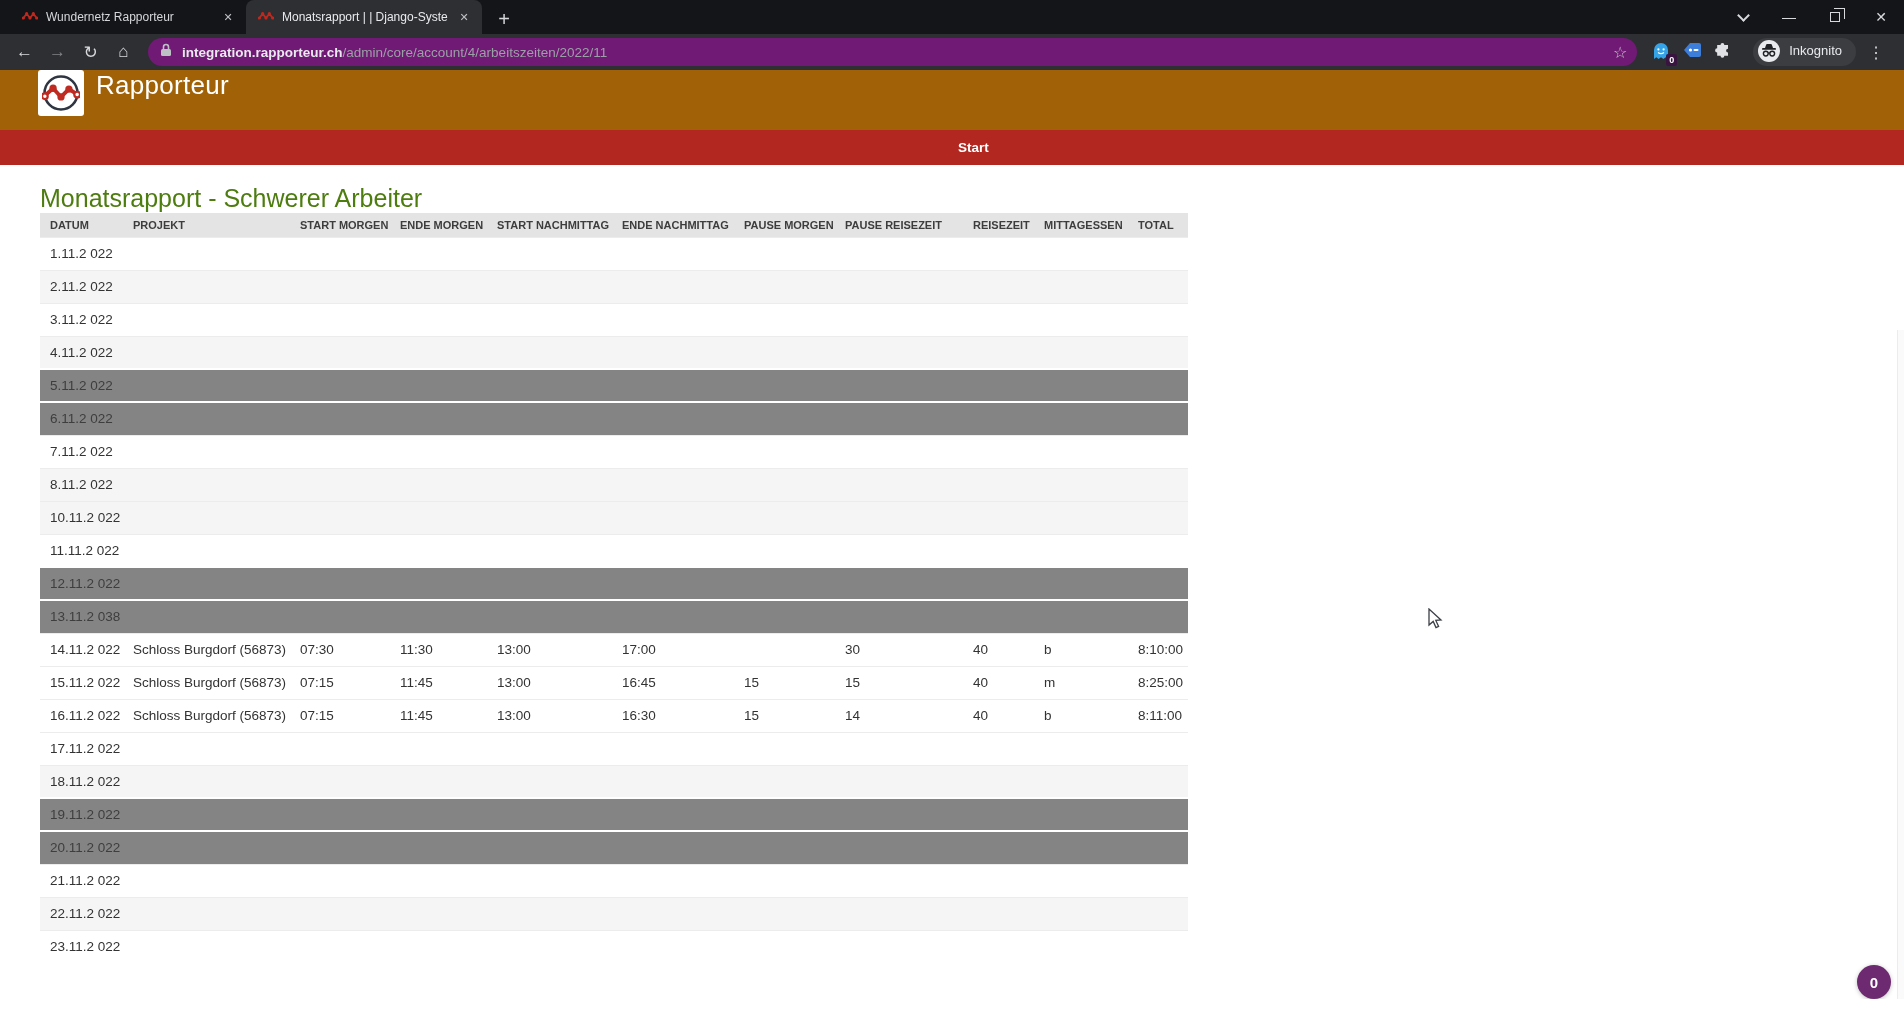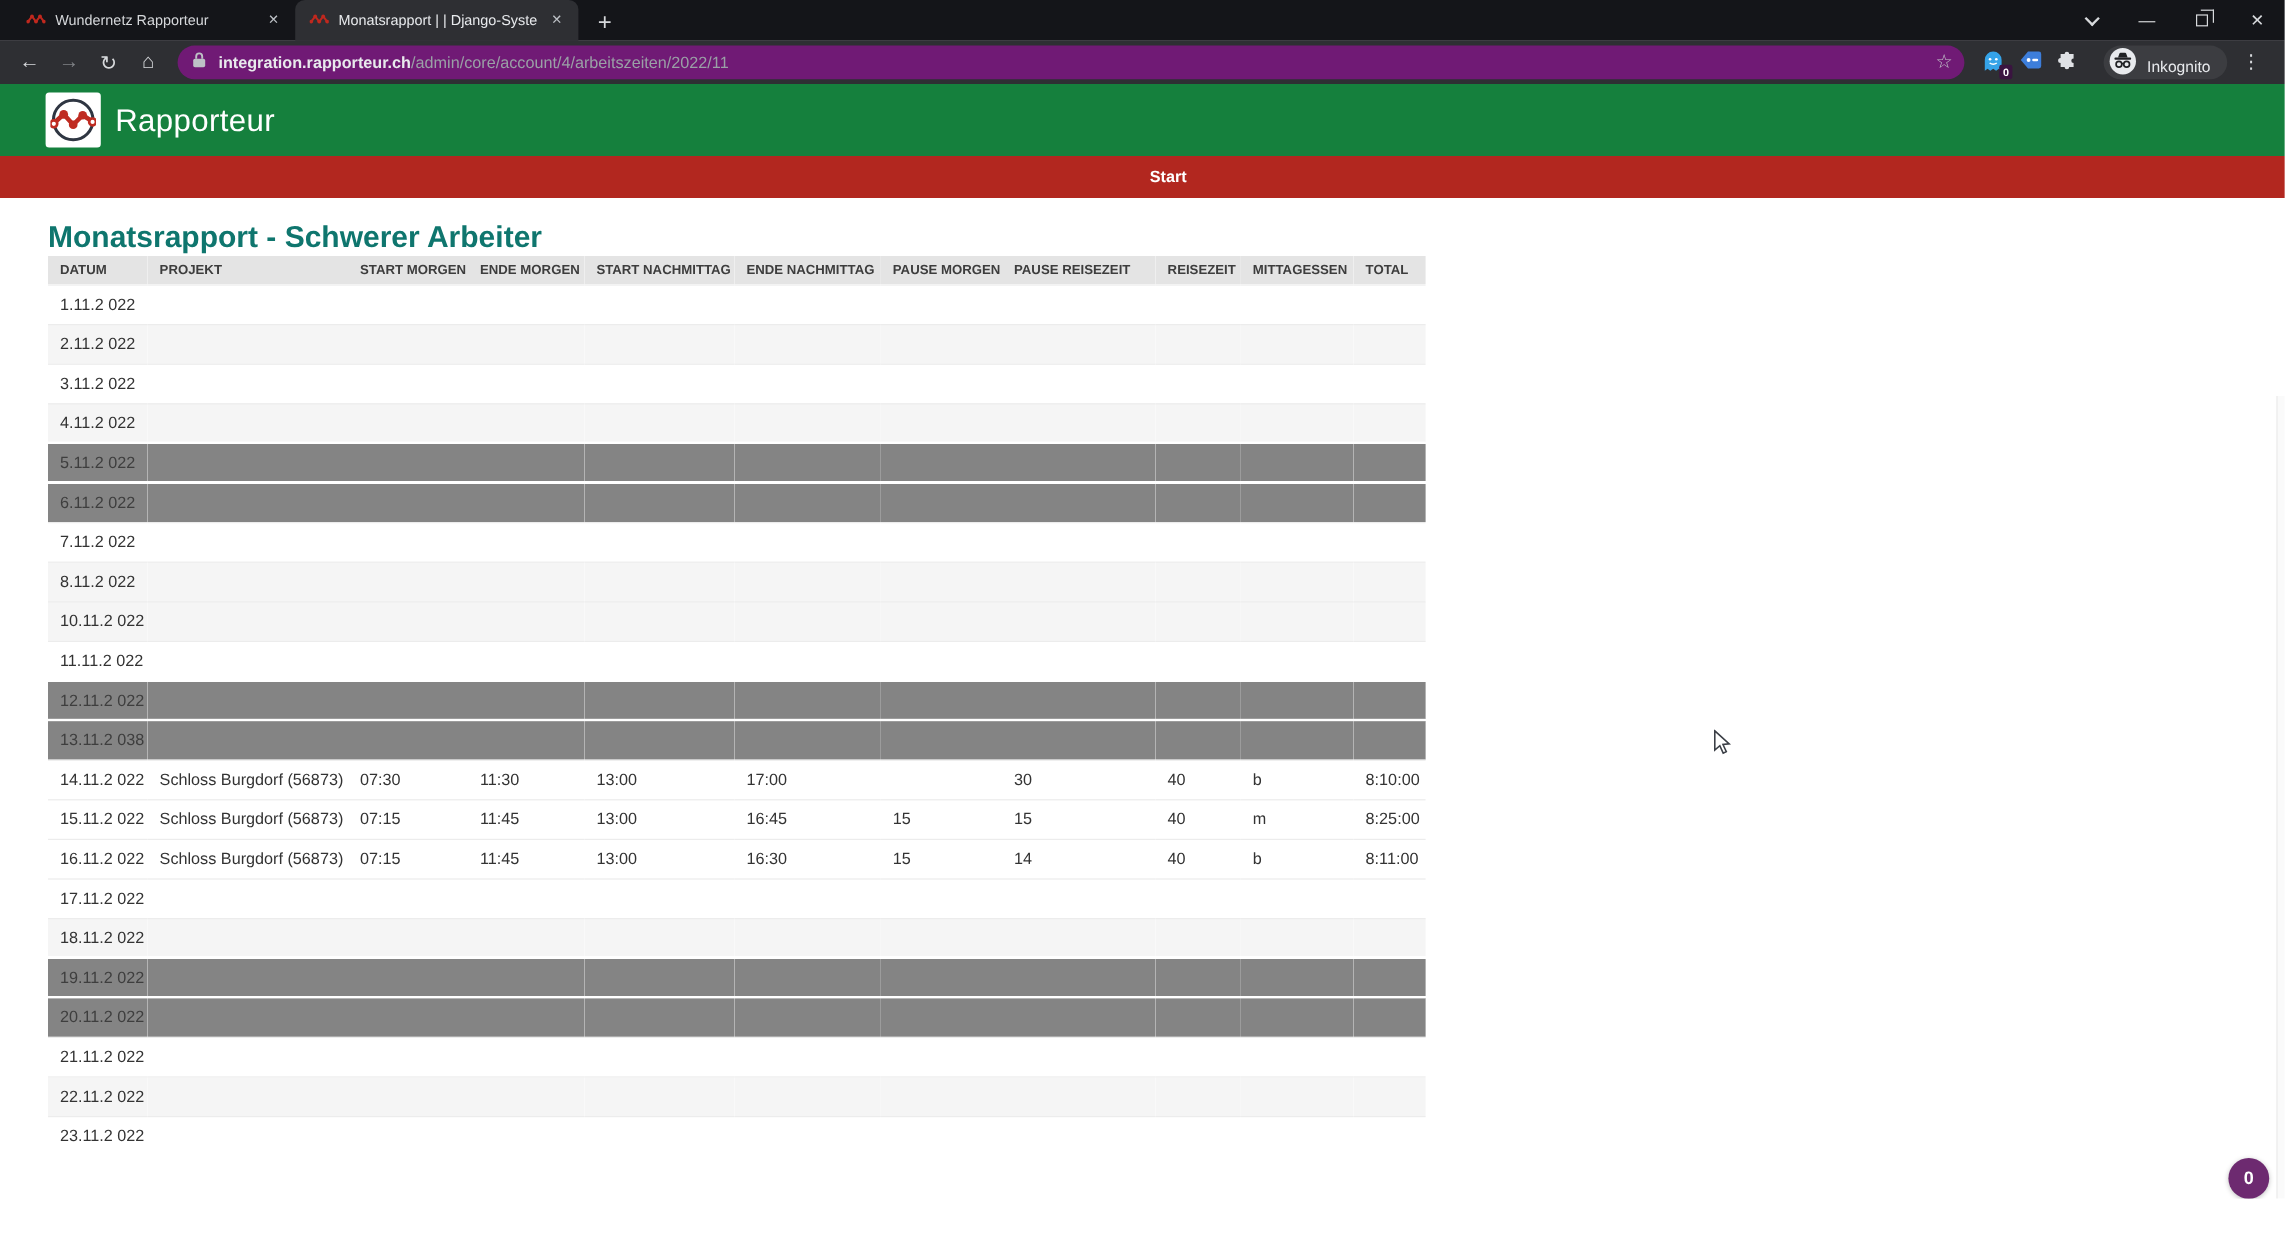--- a/index.html
+++ b/index.html
@@ -39,35 +39,35 @@
   .url .path { color:#9aa0a6; }
   .staricon { color:#c3c7cb; font-size:16px; }
   .extarea { display:flex; align-items:center; gap:10px; padding:0 4px; }
   .ghostwrap { position:relative; width:22px; height:22px; }
   .badge0 { position:absolute; right:-4px; bottom:-3px; background:#3a1440; color:#fff;
             font-size:9px; font-weight:bold; padding:1px 3px; border-radius:2px; }
   .panelicon { width:17px; height:15px; background:#e8eaed; border-radius:3px; position:relative; }
   .panelicon::before { content:''; position:absolute; left:4px; top:2px; bottom:2px; width:2px;
             background:#2e2f33; }
   .incogchip { height:28px; background:#3c3d41; border-radius:14px; display:flex;
-               align-items:flex-end; gap:8px; padding:0 14px 3px 4px; color:#e8eaed; font-size:13px; }
+               align-items:center; gap:8px; padding:0 14px 3px 4px; color:#e8eaed; font-size:13px; }
   .menudots { color:#d7d9dc; font-size:16px; padding:0 6px 0 2px; }
 
   
-  .appheader { position:absolute; top:70px; left:0; width:100%; height:60px; background:#15803d;
-               display:flex; align-items:center; }
+  .appheader { position:absolute; top:70px; left:0; width:100%; height:60px; background:#a16207;
+               display:flex; align-items:flex-start; }
   .logotile { width:46px; height:46px; background:#fff; border-radius:3px; margin-left:38px;
               display:flex; align-items:center; justify-content:center; }
   .brand { color:#ffffff; font-size:26px; font-weight:400; margin-left:12px; letter-spacing:0.3px; }
   .navbar { position:absolute; top:130px; left:0; width:100%; height:35px; background:#b2271f;
             display:flex; align-items:center;justify-content:center; }
   .startlink { color:#fff; font-size:13.5px; font-weight:bold; margin-left:43px; }
 
   .content { position:absolute; top:165px; left:0; right:0; bottom:0; background:#fff; overflow:hidden; }
-  .pagetitle { margin:19px 0 0 40px; font-size:25px; font-weight:700; color:#0f766e; }
+  .pagetitle { margin:19px 0 0 40px; font-size:25px; font-weight:400; color:#4d7c0f; }
   .periode { margin:15px 0 13px 40px; font-size:17px; font-weight:bold; color:#212121; }
   .periode .export { color:#b2271f; }
 
   table.report { margin-left:40px; width:1148px; border-collapse:collapse; table-layout:fixed; }
   table.report th { background:#e4e4e4; color:#3d3d3d; font-size:11px; font-weight:bold;
                     text-align:left; height:24px; padding:0 4px 0 10px; white-space:nowrap;
                     overflow:hidden; }
   table.report td { height:33px; font-size:13.5px; color:#333; padding:0 4px 0 10px;
                     white-space:nowrap; overflow:hidden; border-top:1px solid #ececec; }
   tr.stripe td { background:#f5f5f5; }

